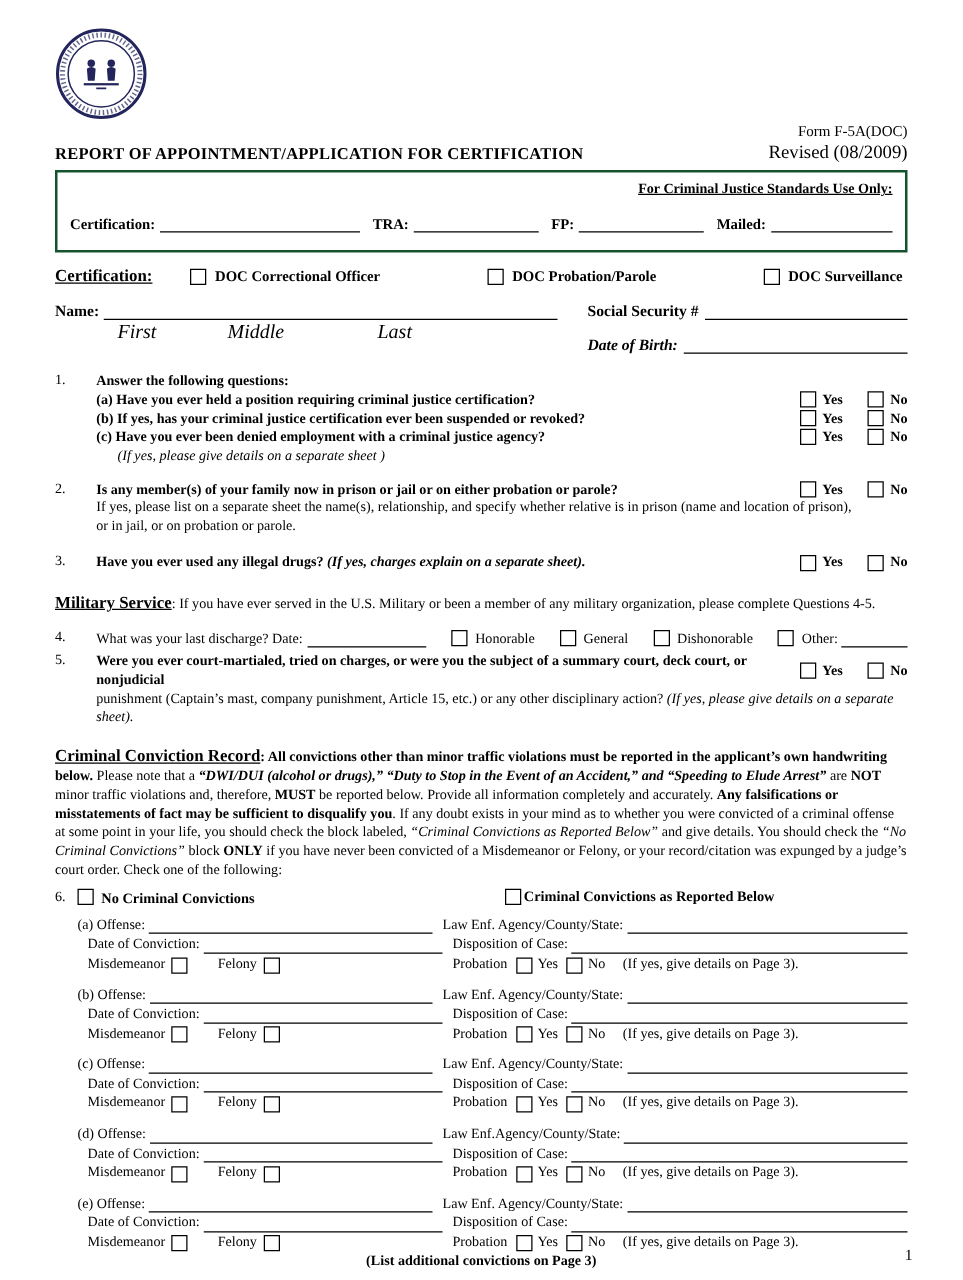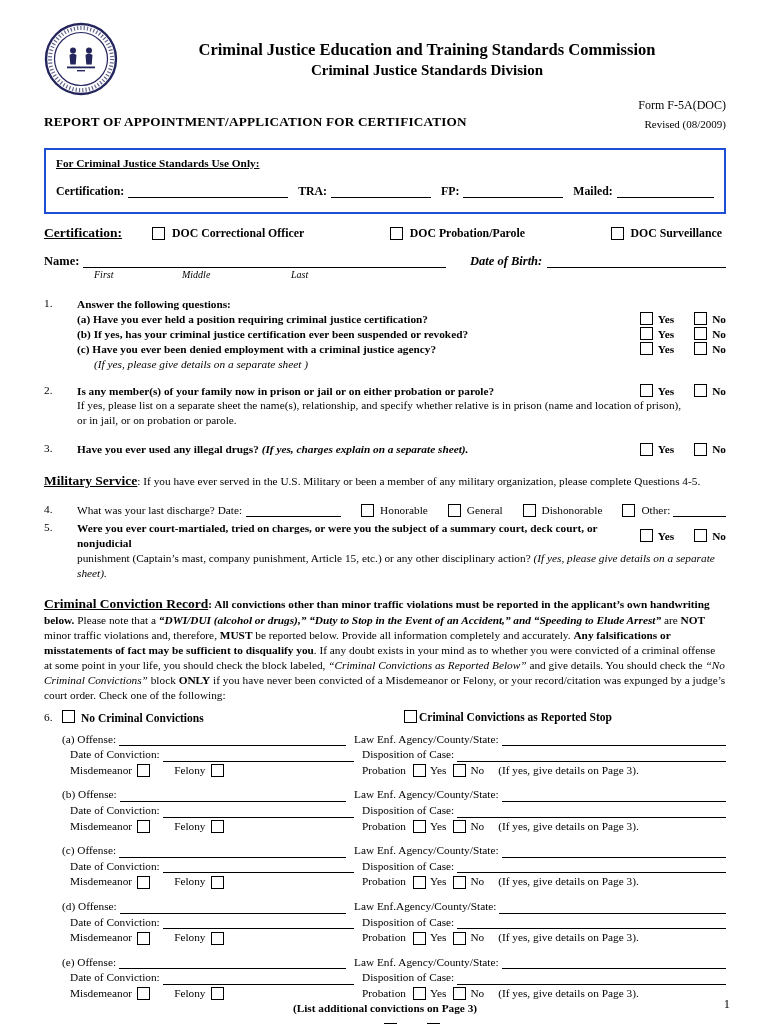--- a/index.html
+++ b/index.html
@@ -16,60 +16,60 @@
   .fill.last{margin-right:0;}
   
   .hdr{display:flex;align-items:center;}
   .seal{flex-shrink:0;margin-right:10px;}
   .hdr-titles{flex:1;text-align:center;}
   .org1{font-size:16.5px;font-weight:bold;line-height:1.35;}
   .org2{font-size:15px;font-weight:bold;line-height:1.2;}
   .meta{text-align:right;font-size:12px;margin-top:2px;}
   .titlerow{display:flex;justify-content:space-between;align-items:flex-end;margin-top:1px;}
   .rpt{font-size:13.2px;font-weight:bold;letter-spacing:.2px;}
-  .rev{font-size:11px;}
-  
-  .obox{border:2px solid #1d4ed8;margin-top:18px;padding:7px 10px 13px 10px;}
+  .rev{font-size:15px;}
+  
+  .obox{border:2px solid #14532d;margin-top:5px;padding:7px 10px 13px 10px;text-align:right;}
   .obox-title{font-size:11.3px;}
   .obox-fields{display:flex;align-items:flex-end;margin-top:15px;font-size:11.8px;}
   .obox-fields .blank{margin:0 10px 1px 4px;}
   
   .certrow{display:flex;align-items:flex-end;margin-top:11px;}
   .certlbl{font-size:13.5px;font-weight:bold;text-decoration:underline;width:108px;}
   .certopts{flex:1;display:flex;justify-content:space-between;padding-right:4px;gap:48px;}
   .copt{display:flex;align-items:center;font-weight:bold;font-size:11.8px;}
   .copt .cb{margin-right:7px;}
   
   .ident{display:flex;margin-top:13px;}
   .ident-left{width:408px;flex-shrink:0;}
   .namerow{display:flex;align-items:flex-end;font-size:12.5px;}
   .namerow .blank{flex:1;margin:0 6px 1px 4px;}
-  .fml{position:relative;height:14px;font-size:10px;font-style:italic;}
+  .fml{position:relative;height:14px;font-size:16px;font-style:italic;}
   .fml span{position:absolute;top:0;}
-  .fml .p1{left:50px;}.fml .p2{left:138px;}.fml .p3{left:247px;text-align:right;}
+  .fml .p1{left:50px;}.fml .p2{left:138px;}.fml .p3{left:258px;text-align:right;}
   .ident-right{flex:1;padding-left:18px;}
   .irow{display:flex;align-items:flex-end;font-size:12.5px;}
   .irow + .irow{margin-top:12px;}
   .irow .blank{flex:1;margin:0 0 1px 5px;}
   
   .q{display:flex;align-items:flex-start;}
   .qnum{width:33px;flex-shrink:0;}
   .qbody{flex:1;}
   .qline{display:flex;align-items:center;line-height:1.32;font-weight:bold;}
   .yn{display:flex;align-items:center;margin-left:auto;flex-shrink:0;}
   .yn .cb{margin-right:5px;}
   .yn .nog{margin-left:20px;display:flex;align-items:center;}
   .yn .yesg{display:flex;align-items:center;}
   .note-ind{font-style:italic;margin-left:17px;line-height:1.32;}
   .mt14{margin-top:14px;}.mt12{margin-top:12px;}
   
   .mil{margin-top:15px;line-height:1.4;}
   .milh{font-size:13.5px;font-weight:bold;text-decoration:underline;}
   .q4row{display:flex;align-items:flex-end;margin-top:12px;line-height:1.32;}
-  .q4row .cbg{display:flex;align-items:center;margin-left:20px;}
+  .q4row .cbg{display:flex;margin-left:20px;}
   .q4row .cbg .cb{margin-right:6px;}
   .q4row .dblank{width:95px;margin:0 0 1px 4px;}
   .q4row .oblank{flex:1;margin:0 0 1px 3px;}
   
   .ccr{margin-top:14px;line-height:1.33;}
   .ccrh{font-size:13.5px;font-weight:bold;text-decoration:underline;}
   
   .q6row{display:flex;align-items:center;margin-top:7px;}
   .q6row .qnum6{width:18px;flex-shrink:0;}
   .q6row .lgrp{display:flex;align-items:flex-end;width:342px;flex-shrink:0;}
@@ -106,24 +106,20 @@
       <circle cx="37" cy="37" r="31" fill="none" stroke="#23255c" stroke-width="4" stroke-dasharray="1.2 2.1" opacity="0.7"></circle>
       <g fill="#23255c">
         <circle cx="29" cy="28.5" r="3"></circle>
         <path d="M25.5 33 q3.5 -3 7 0 l-0.8 9.5 h-5.4 z"></path>
         <circle cx="45" cy="28.5" r="3"></circle>
         <path d="M41.5 33 q3.5 -3 7 0 l-0.8 9.5 h-5.4 z"></path>
         <rect x="23" y="44.5" width="28" height="1.8"></rect>
         <rect x="33" y="48" width="8" height="1.4"></rect>
       </g>
     </svg>
-    <div class="hdr-titles">
-      <div class="org1">Criminal Justice Education and Training Standards Commission</div>
-      <div class="org2">Criminal Justice Standards Division</div>
-    </div>
   </div>
   <div class="meta">Form F-5A(DOC)</div>
   <div class="titlerow">
     <span class="rpt">REPORT OF APPOINTMENT/APPLICATION FOR CERTIFICATION</span>
     <span class="rev">Revised (08/2009)</span>
   </div>
 
   <div class="obox">
     <span class="obox-title b u">For Criminal Justice Standards Use Only:</span>
     <div class="obox-fields">
@@ -163,20 +159,24 @@
         <span class="blank"></span>
       </div>
       <div class="fml">
         <span class="p1">First</span>
         <span class="p2">Middle</span>
         <span class="p3">Last</span>
       </div>
     </div>
     <div class="ident-right">
       <div class="irow">
+        <span class="b">Social Security #</span>
+        <span class="blank"></span>
+      </div>
+      <div class="irow">
         <span class="b i">Date of Birth:</span>
         <span class="blank"></span>
       </div>
     </div>
   </div>
 
   <div class="q mt14">
     <span class="qnum">1.</span>
     <div class="qbody">
       <div class="qline">
@@ -322,21 +322,21 @@
   </div>
 
   <div class="q6row">
     <span class="qnum6">6.</span>
     <span class="lgrp">
       <span class="cb"></span>
       <span class="b">No Criminal Convictions</span>
     </span>
     <span class="rgrp">
       <span class="cb"></span>
-      <span class="b">Criminal Convictions as Reported Stop</span>
+      <span class="b">Criminal Convictions as Reported Below</span>
     </span>
   </div>
 
   <div class="entries">
 
     <div class="entry">
       <div class="erow">
         <span class="left">
             <span>(a) Offense:</span>
             <span class="blank fill"></span>

